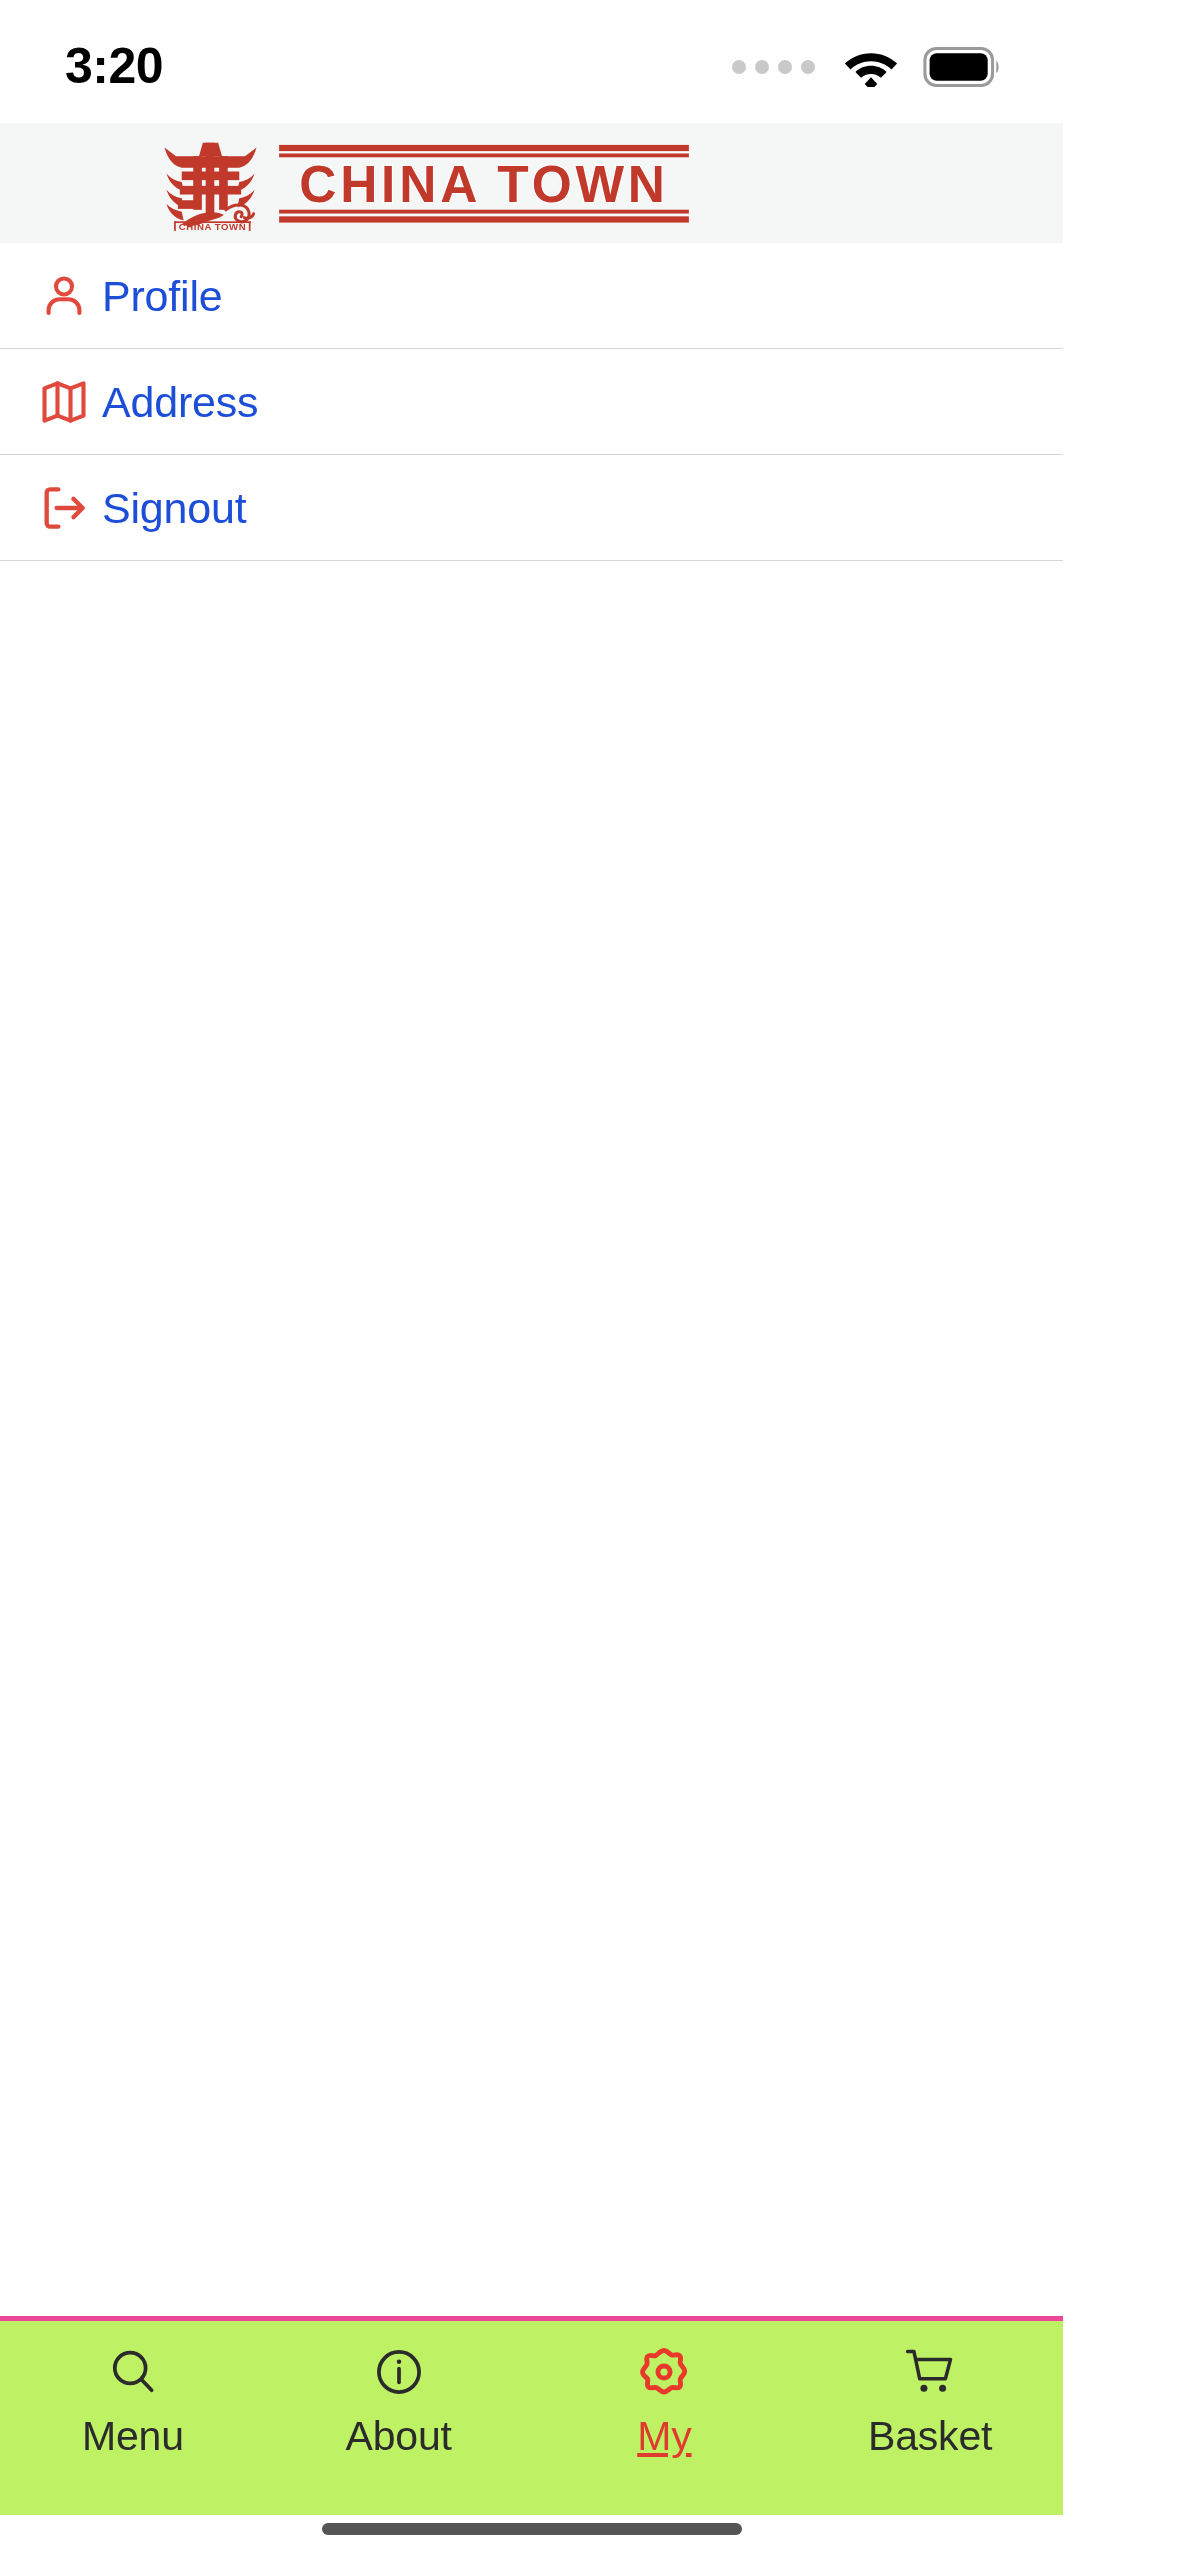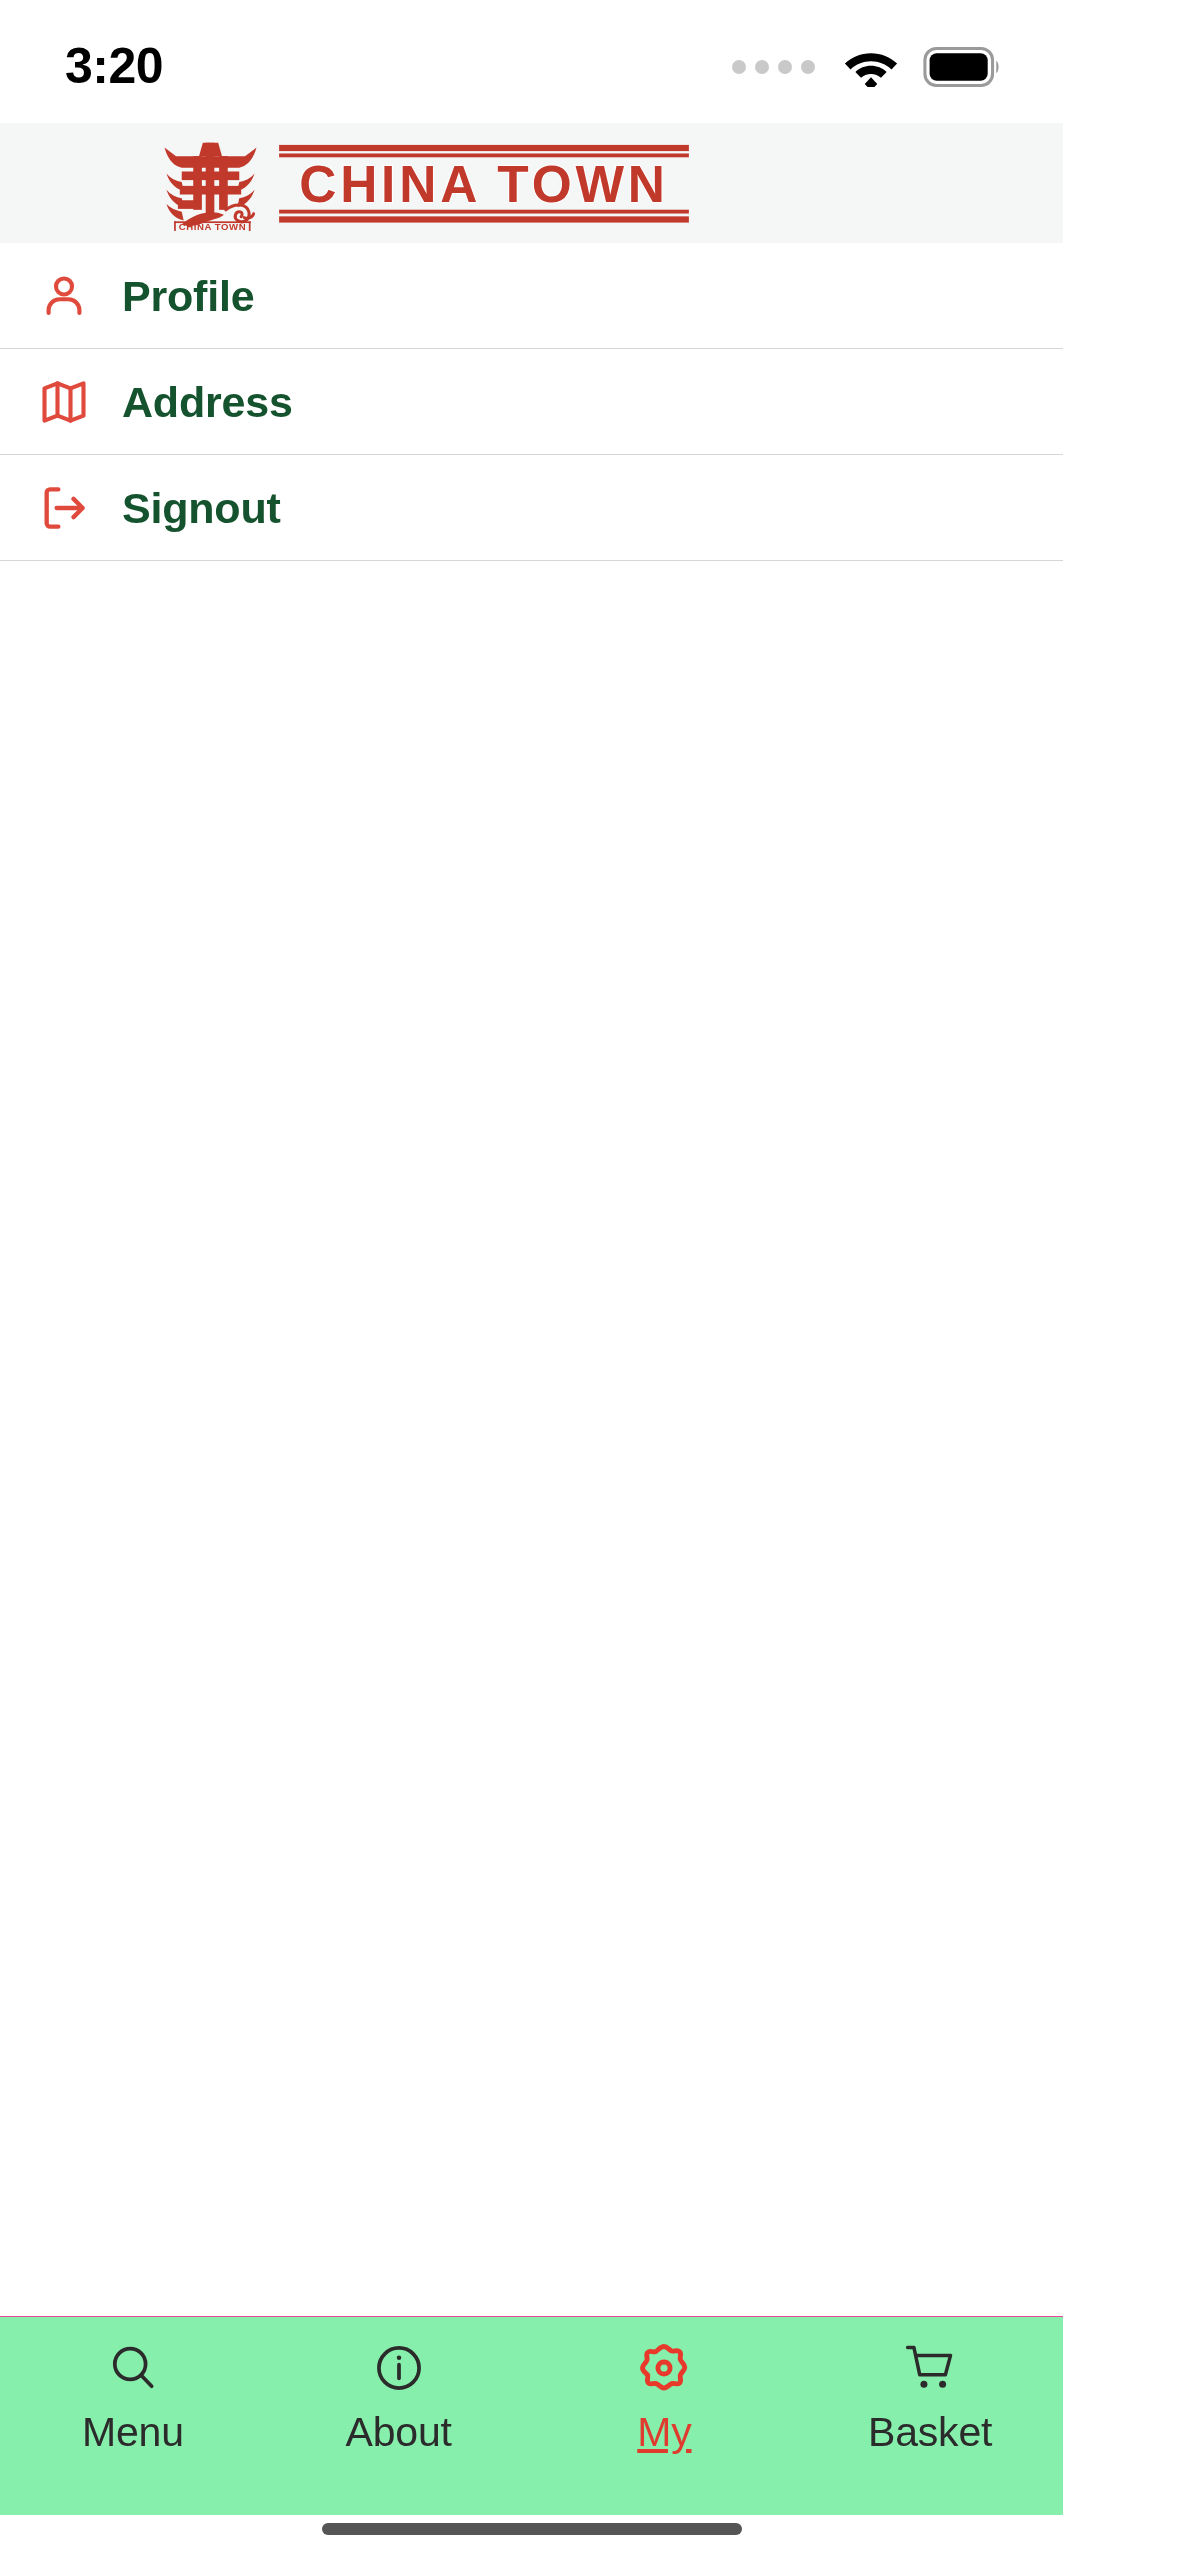--- a/index.html
+++ b/index.html
@@ -51,30 +51,30 @@
   }
   .menu-row::after {
     content:""; position:absolute; left:0; right:0; bottom:0;
     height:1px; background:#d6d6d6;
   }
   .menu-row .ic {
     width:77px; flex:0 0 77px;
     display:flex; align-items:center; justify-content:center;
   }
   .menu-row .lbl {
-    font-size:43px; color:#14532d; font-weight:700;
-    letter-spacing:-0.2px; margin-left:20px;
+    font-size:43px; color:#1d4ed8; font-weight:400;
+    letter-spacing:-0.2px; margin-left:0;
   }
   .spacer-fill { flex:1 1 auto; background:#fff; }
 
   
   .tabbar {
     flex:0 0 199px; height:199px;
-    border-top:1px solid #ec4899;
-    background:#86efac;
+    border-top:5px solid #ec4899;
+    background:#bef264;
     display:flex; align-items:flex-start;
   }
   .tab {
     flex:1 1 25%;
     display:flex; flex-direction:column; align-items:center;
     padding-top:21px;
   }
   .tab .tic { height:59px; display:flex; align-items:center; justify-content:center; }
   .tab .tlbl { margin-top:11.5px; font-size:41px; color:#2b2b2b; letter-spacing:-0.2px; }
   .tab.active .tlbl { color:#e03b2f;text-decoration:underline; }

